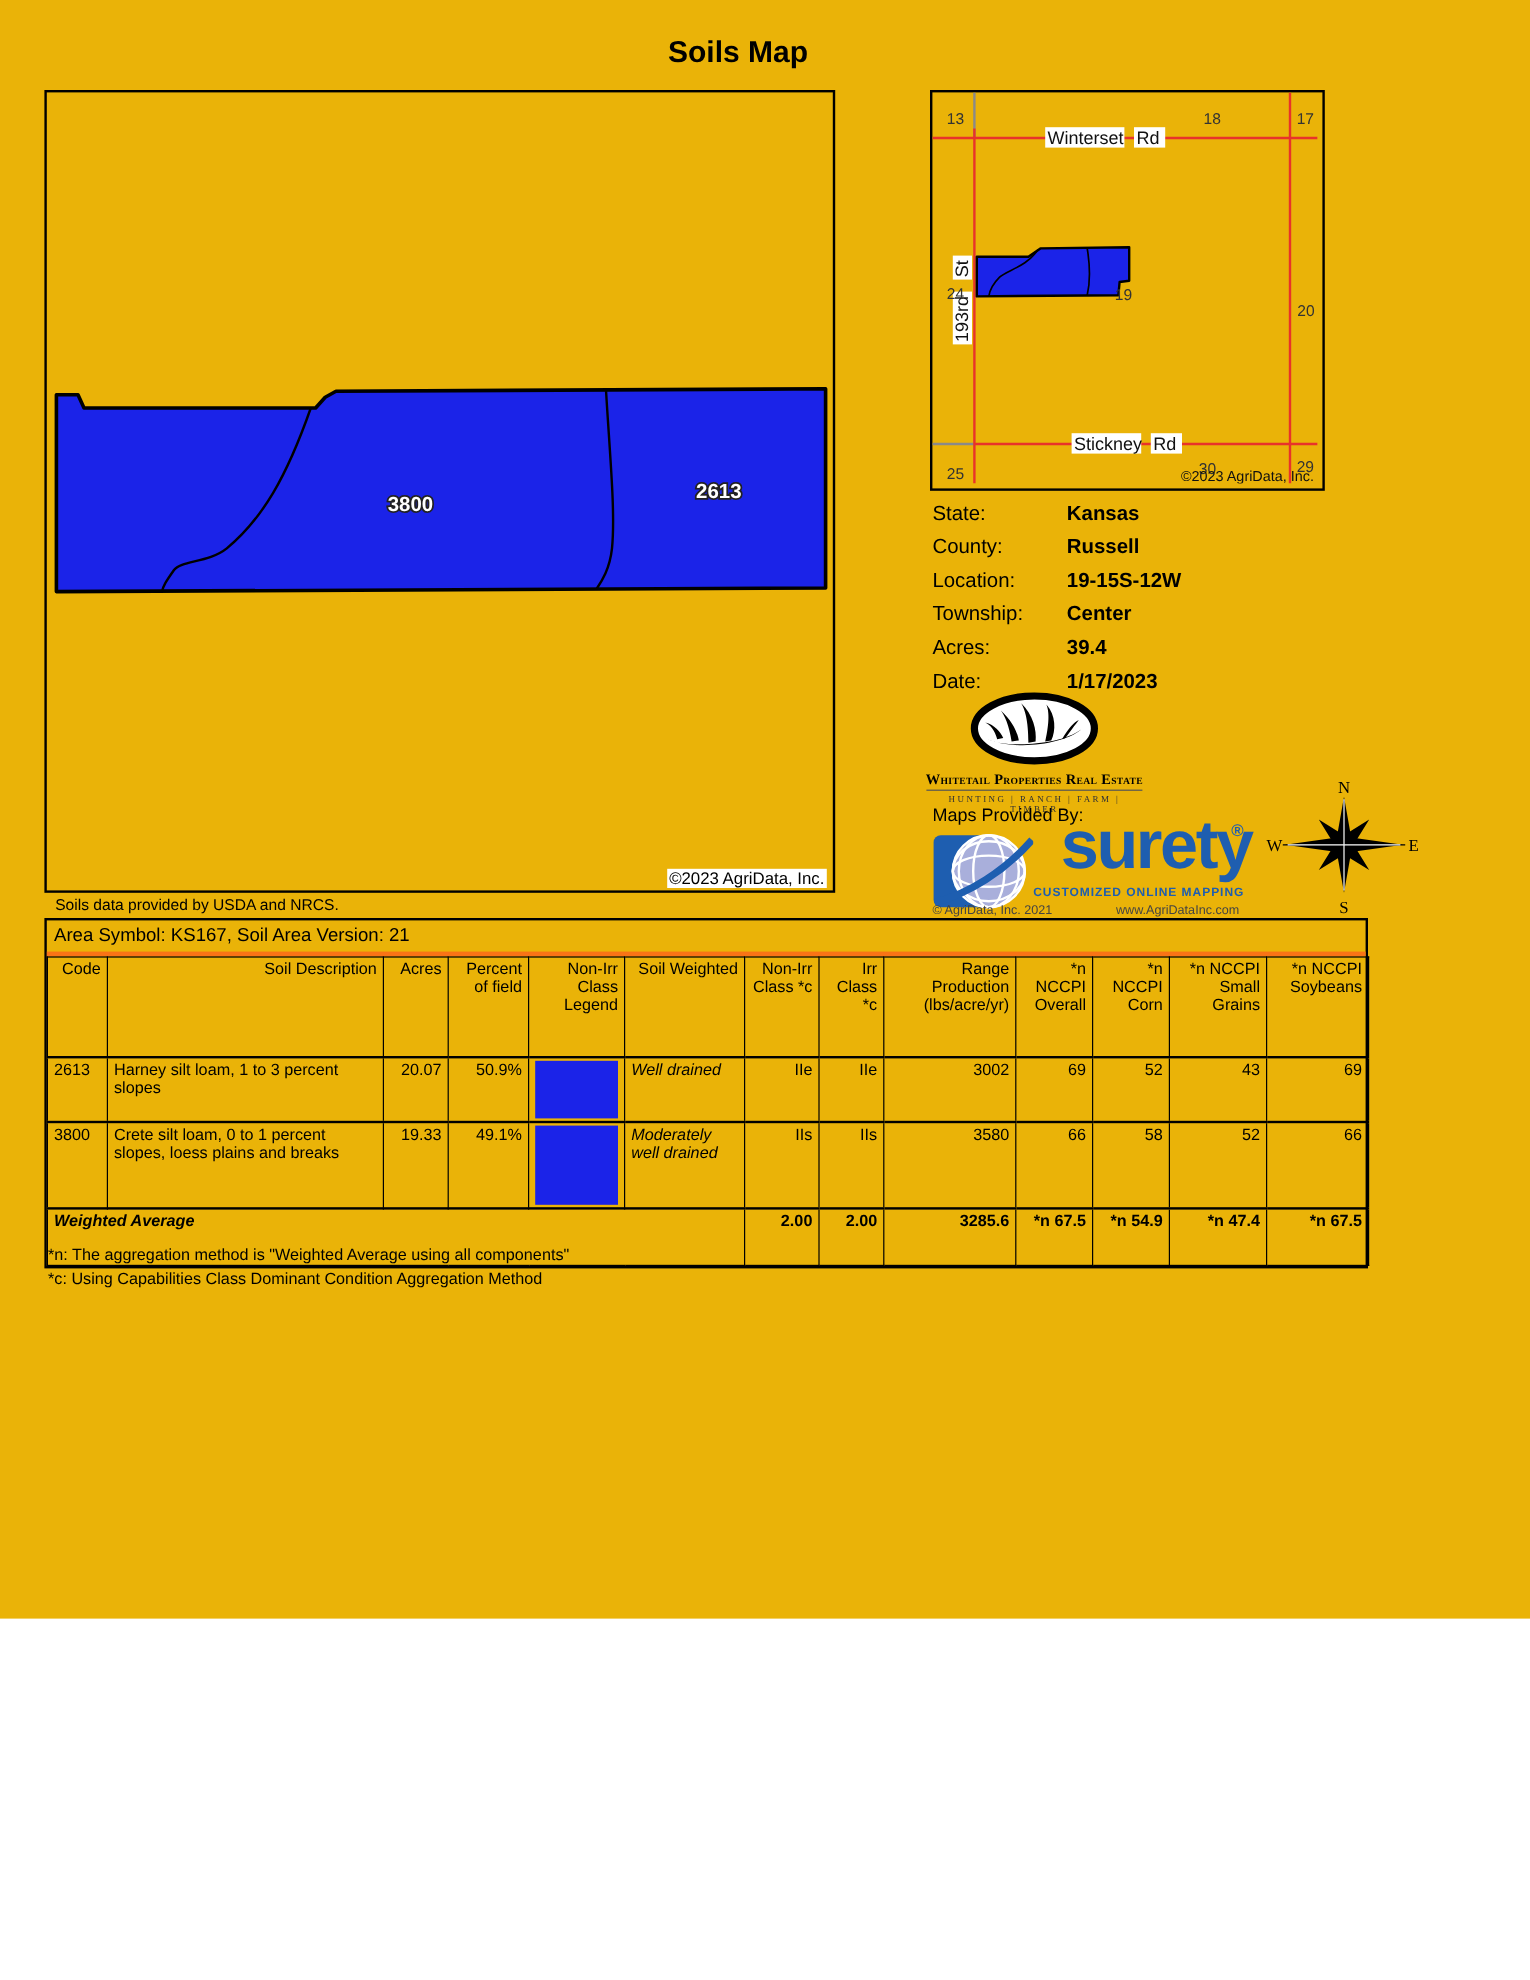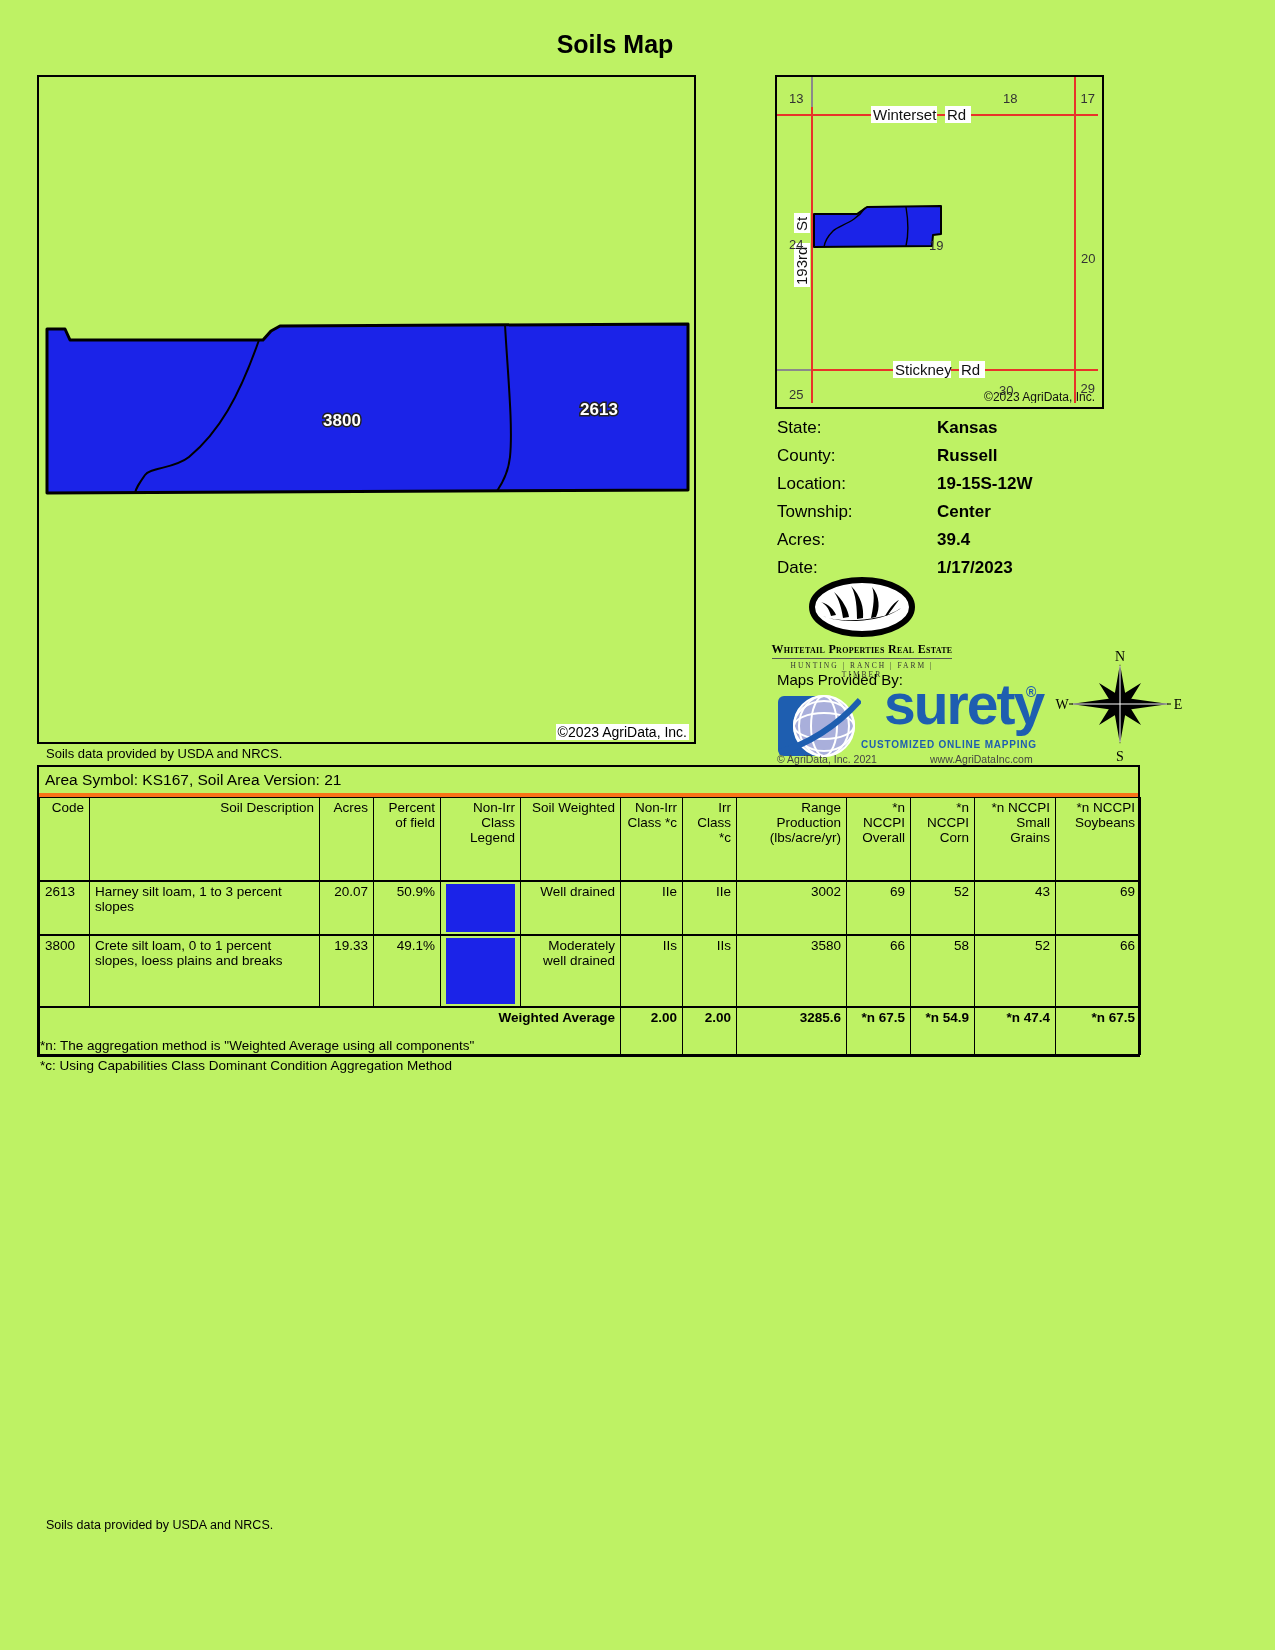--- a/index.html
+++ b/index.html
@@ -1,36 +1,36 @@
 <!DOCTYPE html>
 <html><head>
 <meta charset="utf-8">
 <style>
   html,body{margin:0;padding:0;background:#fff;}
-  .page{position:relative;width:1275px;height:1650px;background:#bef264;
+  .page{position:relative;width:1275px;height:1349px;background:#eab308;
         font-family:"Liberation Sans",sans-serif;color:#000;overflow:hidden;}
   .abs{position:absolute;}
 
   .title{left:0;top:30px;width:1230px;text-align:center;font-size:25px;font-weight:bold;}
 
   
   .mainmap{left:37px;top:75px;width:655px;height:665px;border:2px solid #000;}
   .mainmap svg{display:block;}
   .map-copy{position:absolute;right:5px;bottom:2px;font-size:14px;background:#fff;padding:0 2px;}
   .map-caption{left:46px;top:746px;font-size:13px;}
 
   
   .locator{left:775px;top:75px;width:325px;height:330px;border:2px solid #000;}
   .loc-road-label{font-size:15px;fill:#111;}
   .loc-num{font-size:13px;fill:#333;}
   .loc-copy{font-size:12px;fill:#111;}
 
   
   .info{left:777px;top:414px;font-size:17px;}
-  .info-row{display:flex;height:28px;line-height:28px;gap:48px;}
+  .info-row{display:flex;height:28px;line-height:28px;}
   .info-label{width:112px;}
   .info-value{font-weight:bold;}
 
   
   .wt-logo{left:807px;top:576px;}
   .wt-name{left:762px;top:642px;width:200px;text-align:center;
            font-family:"Liberation Serif",serif;font-variant:small-caps;
            font-size:12px;font-weight:bold;letter-spacing:.3px;}
   .wt-tagline{left:772px;top:658px;width:180px;text-align:center;border-top:1px solid #555;
               font-family:"Liberation Serif",serif;font-size:7.5px;letter-spacing:2px;color:#333;padding-top:2px;}
@@ -51,21 +51,21 @@
   .area-header{font-size:15.5px;padding:4px 6px;border-bottom:4px solid #f97316;}
   table.soils{table-layout:fixed;width:100%;border-collapse:collapse;font-size:13.5px;}
   table.soils th, table.soils td{border:1px solid #000;padding:2px 5px;vertical-align:top;
       overflow:hidden;font-weight:normal;}
   table.soils th{text-align:right;height:78px;}
   tr.data-row td{border-top-width:2px;}
   tr.row1 td{height:44px;}
   tr.row2 td{height:62px;}
   tr.wa-row td{border-top-width:2px;height:42px;font-weight:bold;}
   td.num, th.num{text-align:right;}
-  td.right{text-align:right;}
+  td.right{text-align:left;font-style:italic;}
   .legend-cell{padding:0;}
   .legend-fill{width:100%;height:100%;min-height:100%;}
   tr.row1 .legend-fill{height:48px;}
   tr.row2 .legend-fill{height:66px;}
 
   .footnote1{left:40px;top:1038px;font-size:13.5px;}
   .footnote2{left:40px;top:1058px;font-size:13.5px;}
   .bottom-caption{left:46px;top:1518px;font-size:12.5px;}
 </style>
 </head>

